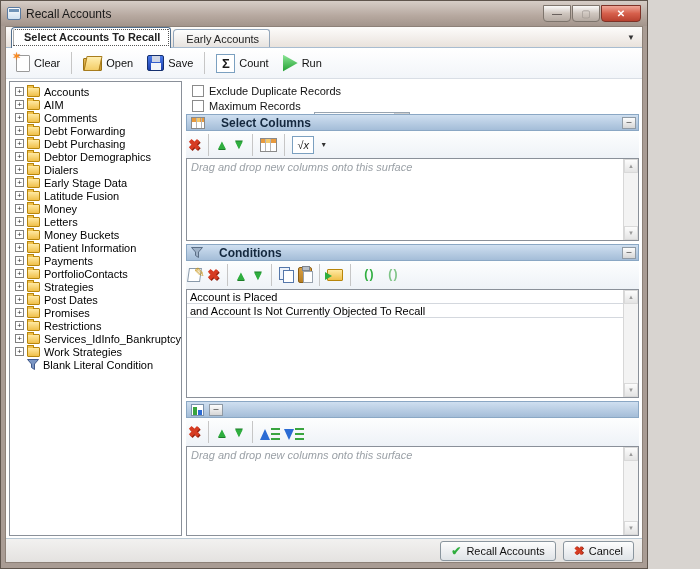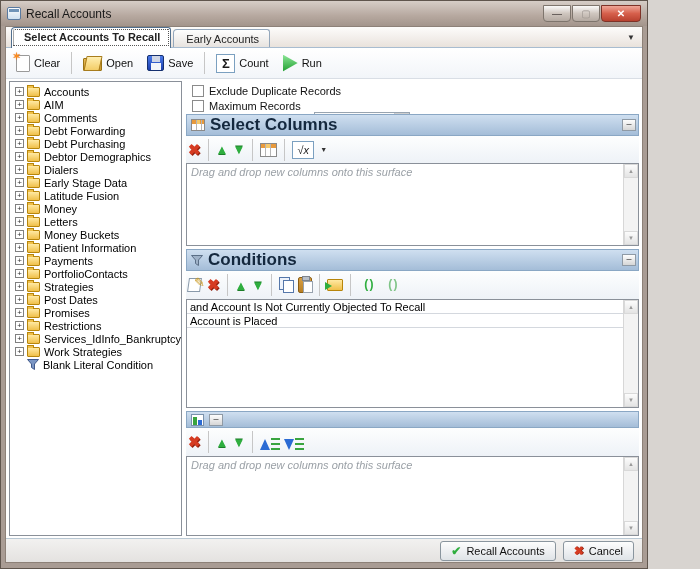--- a/index.html
+++ b/index.html
@@ -72,21 +72,21 @@
   .opts{ flex:0 0 33px; padding:2px 0 0 6px; }
   .optrow{ display:flex; align-items:center; height:15px; gap:5px; font-size:11px; color:#111; }
   .cbx{ width:12px; height:12px; border:1px solid #8b8b8b; background:#fff; flex:0 0 12px; }
   .spinner{ width:96px; height:17px; border:1px solid #98a4b0; background:#fbfbfb; display:flex; margin-left:8px;margin-top:29px; }
   .spin-val{ flex:1; font-size:11px; color:#8b8b8b; padding:1px 0 0 3px; }
   .spin-btns{ width:15px; border-left:1px solid #c2c6cc; display:flex; flex-direction:column; }
   .spin-btns span{ flex:1; background:linear-gradient(#fcfcfc,#dcdcdc); border:1px solid #cfcfcf;
                    font-size:5px; text-align:center; color:#888; line-height:6px; }
   .sec-h{ flex:0 0 17px; background:linear-gradient(#cfdff0,#a4bdd8); border:1px solid #8aa7c4;
           display:flex; align-items:center; padding:0 2px 0 4px; gap:5px; }
-  .sec-h .ttl{ font-size:17px; font-weight:bold; color:#14283e; flex:1; }
+  .sec-h .ttl{ font-size:12px; font-weight:bold; color:#14283e; flex:1;margin-left:11px; }
   .sec-min{ width:14px; height:12px; border:1px solid #8f9aa5; background:linear-gradient(#fdfdfd,#d6d6d6);
             font-size:9px; line-height:9px; text-align:center; color:#333; }
   .grid-ico{ position:relative; width:14px; height:12px; background:#fff; border:1px solid #8a8a8a; }
   .grid-ico::before{ content:""; position:absolute; top:0; left:0; right:0; height:4px;
                      background:linear-gradient(90deg,#e89a3d 33%,#f6c96a 33% 66%,#e89a3d 66%); }
   .grid-ico::after{ content:""; position:absolute; top:0; bottom:0; left:4px; width:4px;
                     border-left:1px solid #b5b5b5; border-right:1px solid #b5b5b5; }
   .funnel{ width:12px; height:11px; }
   .sec-tb{ flex:0 0 27px; background:linear-gradient(#fdfefe,#eef2f7); display:flex; align-items:center;
            padding:0 2px; gap:4px; }
@@ -376,22 +376,22 @@
           <span class="i-copy"></span>
           <span class="i-paste"></span>
           <div class="tsep"></div>
           <span class="i-gfold"></span>
           <div class="tsep"></div>
           <span class="i-paren">( )</span>
           <span class="i-paren dim">( )</span>
         </div>
         <div class="surface" style="flex:0 0 109px;">
           <div class="cond-body">
+            <div class="crow">Account is Placed</div>
             <div class="crow">and Account Is Not Currently Objected To Recall</div>
-            <div class="crow">Account is Placed</div>
           </div>
           <div class="sbar">
             <span>▲</span>
             <span>▼</span>
           </div>
         </div>
 
         <div class="spacer"></div>
 
         <div class="sec-h">

